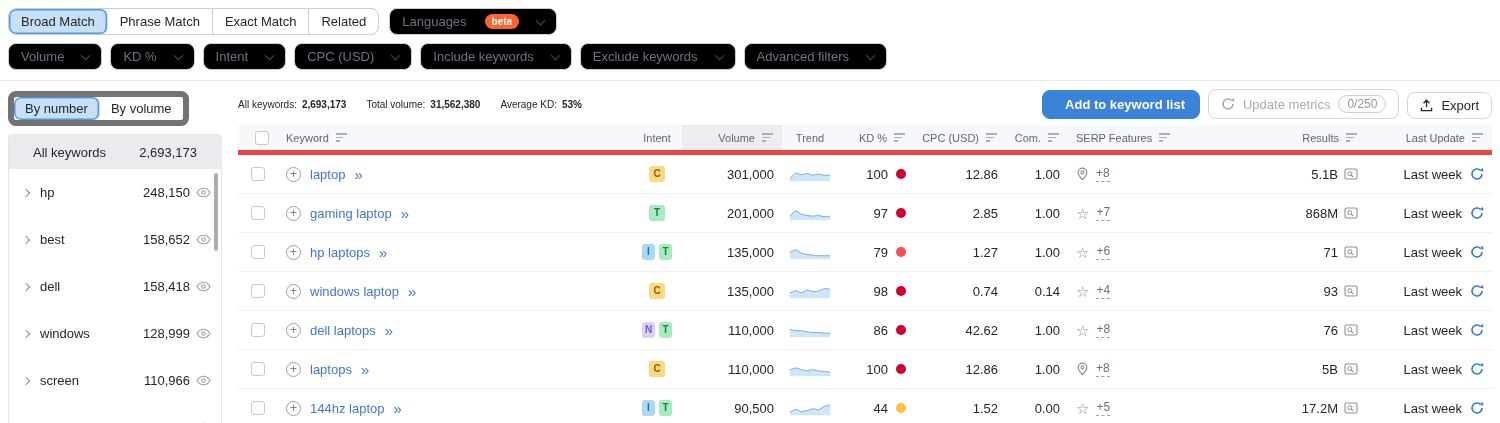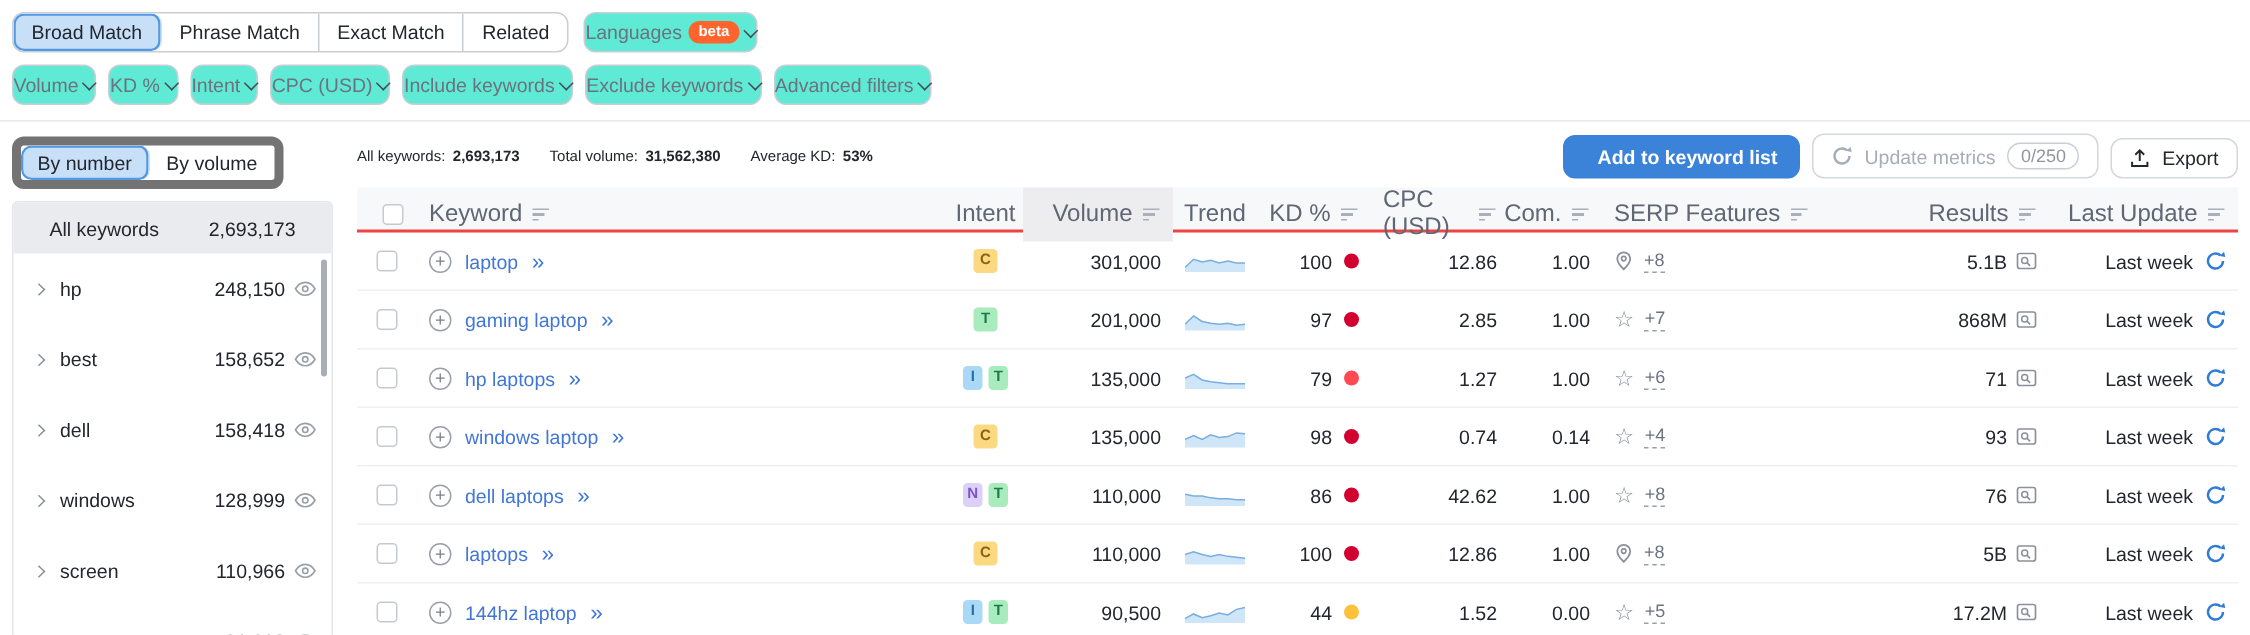--- a/index.html
+++ b/index.html
@@ -7,22 +7,22 @@
   *{box-sizing:border-box}
   svg{display:block}
 
   
   .toolbar{padding:8px 0 0 8px}
   .tab-row{display:flex;gap:10px;align-items:center}
   .tab-group{display:flex;border:1px solid #c9cdd4;border-radius:8px;background:#fff}
   .tab{padding:5px 12px;font-size:13px;color:#23262d;border-right:1px solid #c9cdd4;cursor:pointer;white-space:nowrap}
   .tab:last-child{border-right:none}
   .tab.active{background:#c7e0f8;border-radius:7px;box-shadow:inset 0 0 0 1.5px #5298e2;border-right-color:transparent}
-  .dropdown{display:inline-flex;align-items:center;gap:4px;border:1px solid #c9cdd4;border-radius:8px;
-    padding:5px 0;font-size:13px;color:#6b7280;background:#5eead4;cursor:pointer;white-space:nowrap}
+  .dropdown{display:inline-flex;align-items:center;gap:18px;border:1px solid #c9cdd4;border-radius:8px;
+    padding:5px 12px;font-size:13px;color:#6b7280;background:#000000;cursor:pointer;white-space:nowrap}
   .caret{width:7px;height:7px;border-right:1.7px solid #474d5a;border-bottom:1.7px solid #474d5a;
     transform:rotate(45deg);margin-top:-3px;flex:none}
   .beta-pill{background:#ff642d;color:#fff;font-size:10px;font-weight:bold;border-radius:8px;padding:2px 7px;line-height:1.1}
   .filter-row{display:flex;gap:8px;margin-top:8px}
   .divider{border-bottom:1px solid #e8eaed;margin-top:10px}
 
   
   .content{display:flex;height:346px}
   .sidebar{width:222px;flex:none;padding:10px 0 0 8px;position:relative}
   .toggle-group{display:inline-flex;border:6px solid #737373;border-radius:8px;background:#fff}
@@ -50,21 +50,21 @@
   .btn{display:inline-flex;align-items:center;gap:8px;font-size:13px;border-radius:8px;cursor:pointer;white-space:nowrap}
   .btn-primary{background:#3b82d9;color:#fff;font-weight:bold;padding:6px 14px;border:1px solid #3b82d9}
   .btn-plus{font-size:15px;font-weight:bold;line-height:1}
   .btn-outline{border:1px solid #d3d7dd;background:#fff;padding:5px 12px;color:#23262d}
   .btn-outline.disabled{color:#a6adb8}
   .badge-pill{border:1px solid #c9ced6;border-radius:10px;padding:1px 8px;font-size:12px;color:#8f96a1}
 
   
   .table{margin-top:4px}
   .grid-row{display:grid;grid-template-columns:40px 1fr 50px 100px 56px 76px 92px 62px 150px 148px 126px;align-items:stretch}
-  .thead{background:#f7f8fa;height:30px;font-size:16px;color:#5f6674;border-bottom:2px solid #ef4444}
+  .thead{background:#f7f8fa;height:30px;font-size:11px;color:#5f6674;border-bottom:5px solid #ef4444}
   .th{display:flex;align-items:center;gap:7px;padding:0 8px}
   .th.shaded{background:#ededf0}
   .a-right{justify-content:flex-end}
   .a-center{justify-content:center}
   .sort-icon{display:inline-block;width:12px;height:9px;position:relative;flex:none}
   .sort-icon i{position:absolute;left:0;height:1.6px;background:#aab0b9;display:block}
   .sort-icon i:nth-child(1){top:0;width:11px}
   .sort-icon i:nth-child(2){top:3.6px;width:7.5px}
   .sort-icon i:nth-child(3){top:7.2px;width:4px}
   .tr{height:39px;border-bottom:1px solid #eef0f3;font-size:13px}

